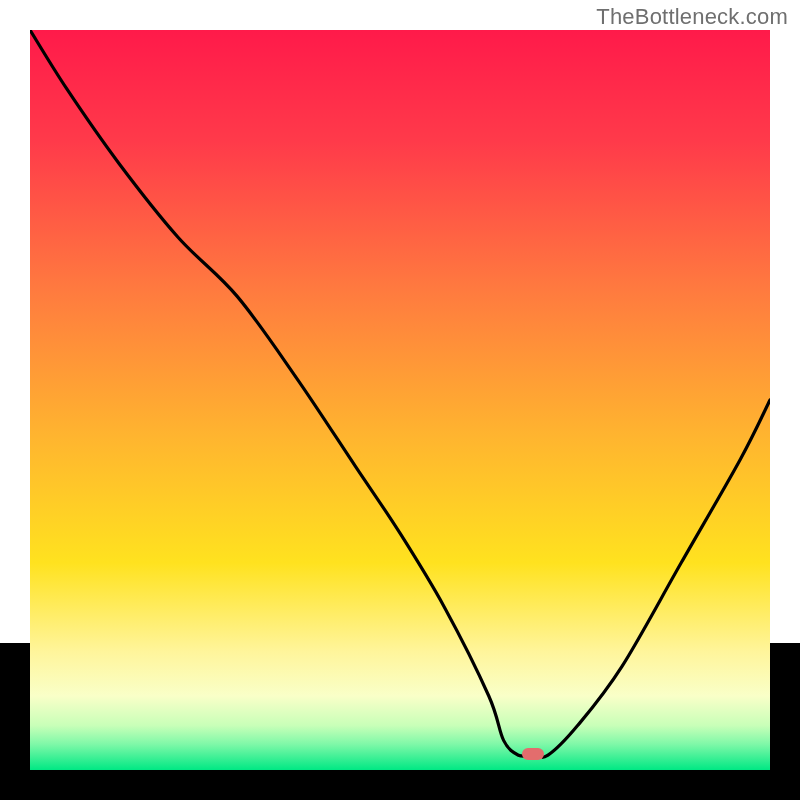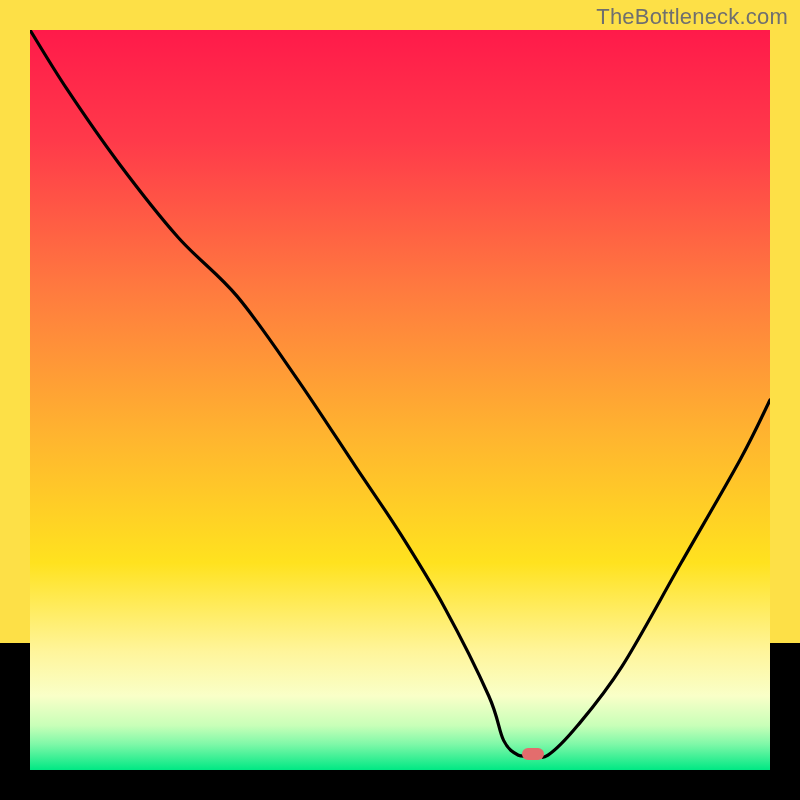--- a/index.html
+++ b/index.html
@@ -10,21 +10,21 @@
     background: #000;
     overflow: hidden;
     font-family: Arial, Helvetica, sans-serif;
   }
   .frame {
     position: absolute;
     left: 0;
     top: 0;
     width: 800px;
     height: 643px;
-    background: #fde047;
+    background: #ffffff;
   }
   .plot-area {
     position: absolute;
     left: 30px;
     top: 30px;
     width: 740px;
     height: 740px;
     overflow: hidden;
   }
   .gradient-layer {

